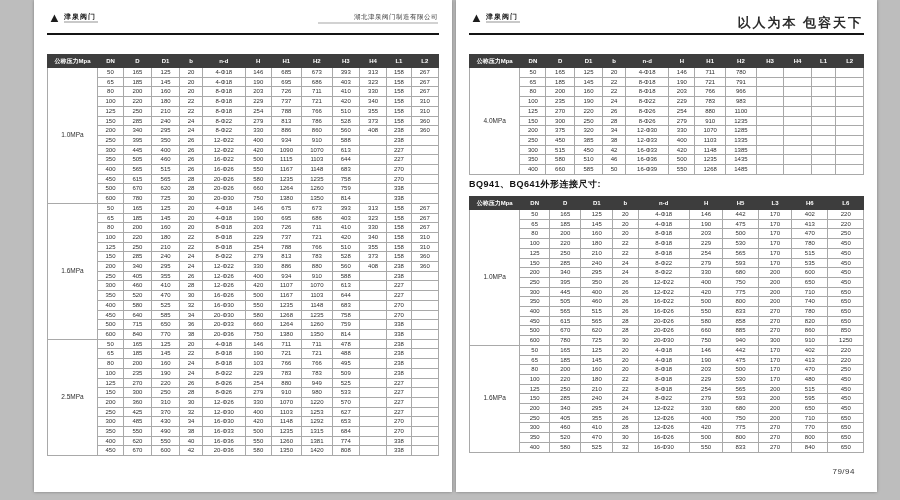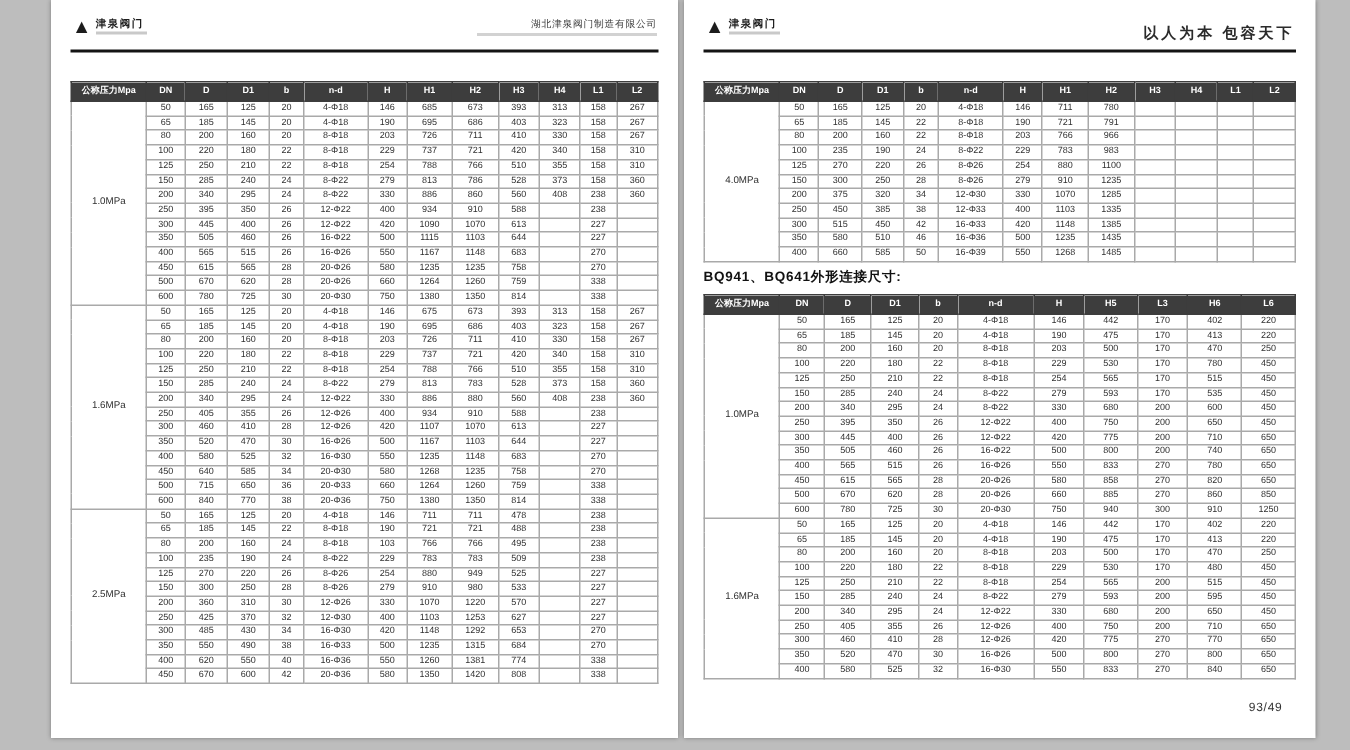--- a/index.html
+++ b/index.html
@@ -19,21 +19,21 @@
   
   .pagehead{position:absolute;top:9px;left:14px;right:14px;height:24px;}
   .logo{position:absolute;left:0;top:2px;display:flex;align-items:flex-start;gap:3px;}
   .logo-tri{font-size:13px;line-height:13px;color:#1c1c1c;}
   .logo-txtwrap{display:flex;flex-direction:column;gap:1px;padding-top:2px;}
   .logo-name{font-size:7px;font-weight:bold;color:#1c1c1c;letter-spacing:1px;line-height:7px;}
   .logo-sub{width:34px;height:2px;background:#c9c9c9;}
   .head-right{position:absolute;right:0;top:4px;text-align:right;}
   .company-name{font-size:6.5px;color:#3a3a3a;line-height:7px;letter-spacing:0.5px;}
   .company-sub{margin-top:2px;margin-left:auto;width:120px;height:2px;background:#d2d2d2;}
-  .slogan{font-size:10px;font-weight:bold;color:#2b2b2b;letter-spacing:2px;line-height:20px;}
+  .slogan{font-size:13px;font-weight:bold;color:#2b2b2b;letter-spacing:2px;line-height:20px;}
   .headrule{position:absolute;top:33px;left:13px;right:13px;height:2px;background:#141414;}
 
   
   .tblwrap{position:absolute;left:13px;right:13px;}
   .tbl-left{top:54px;}
   .tbl-r1{top:54px;}
   .tbl-r2{top:196px;}
   table{width:100%;border-collapse:collapse;table-layout:fixed;}
   th{
     background:#3d3d3d;color:#fff;font-size:6px;font-weight:bold;
@@ -1215,16 +1215,16 @@
               <td>16-Φ30</td>
               <td>550</td>
               <td>833</td>
               <td>270</td>
               <td>840</td>
               <td>650</td>
             </tr>
           </tbody>
         </table>
       </div>
-    <div class="page-number">93/49</div>
+    <div class="page-number">79/94</div>
   </div>
 
 </div>
 
 </body></html>

